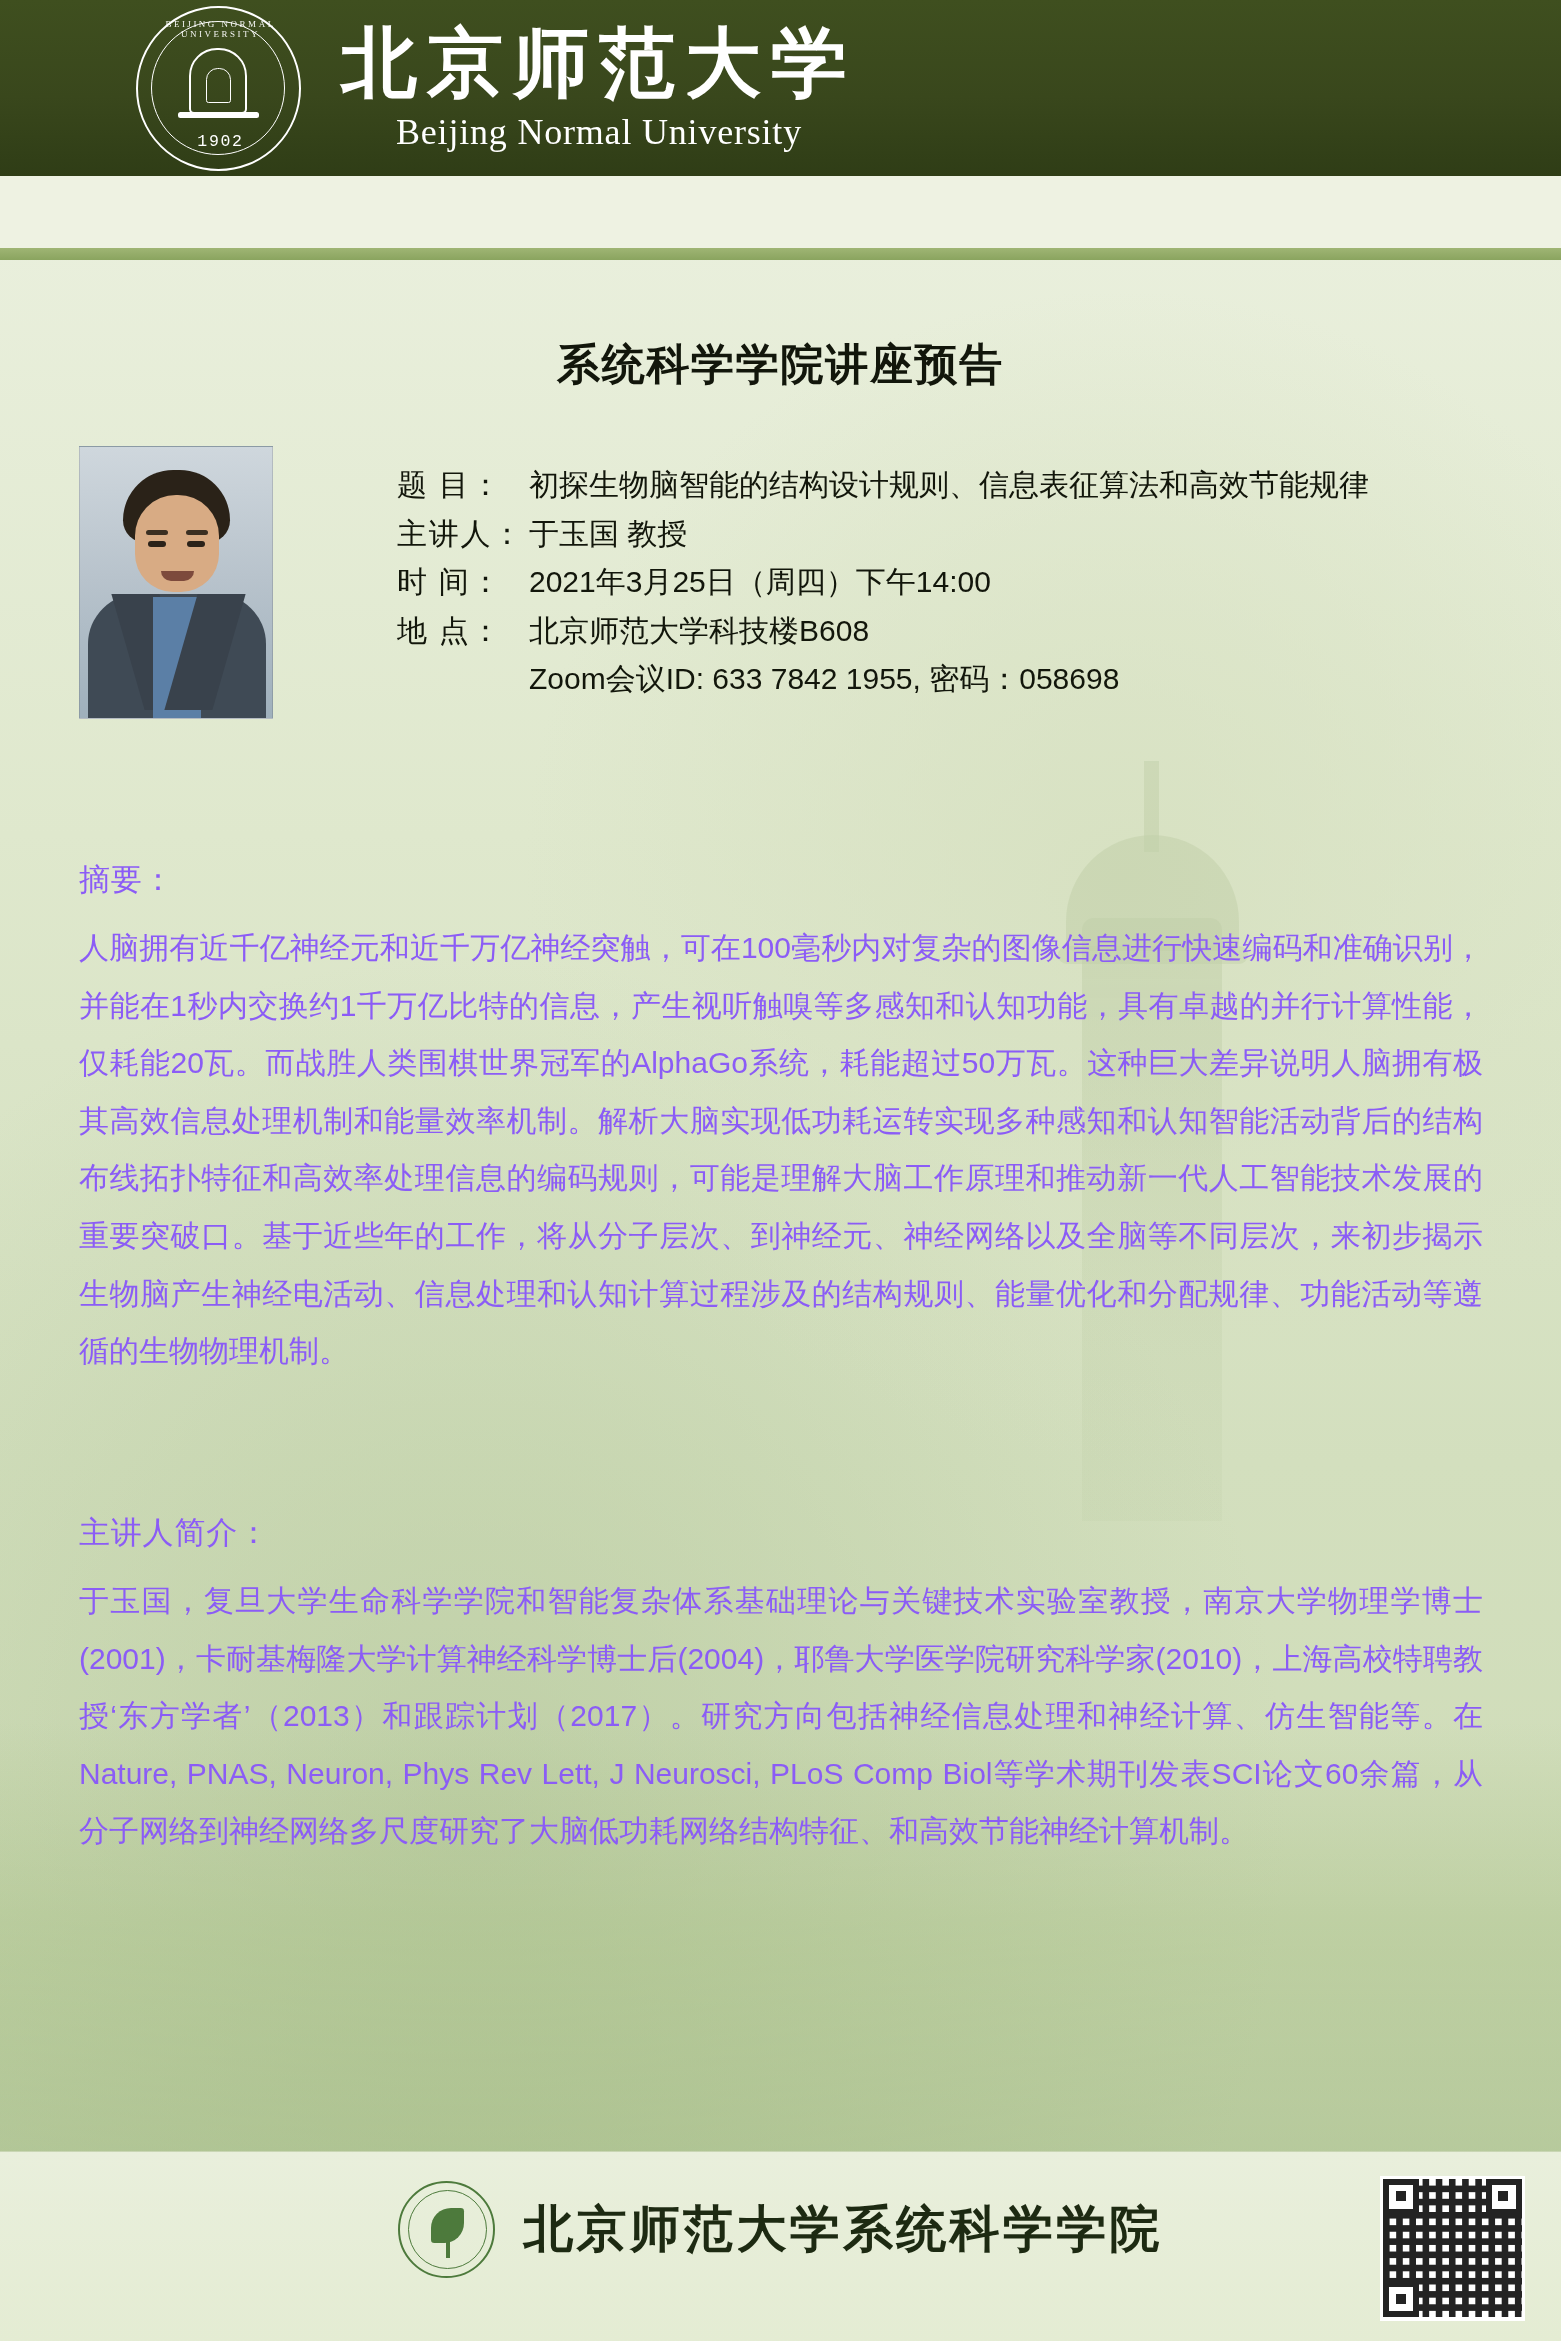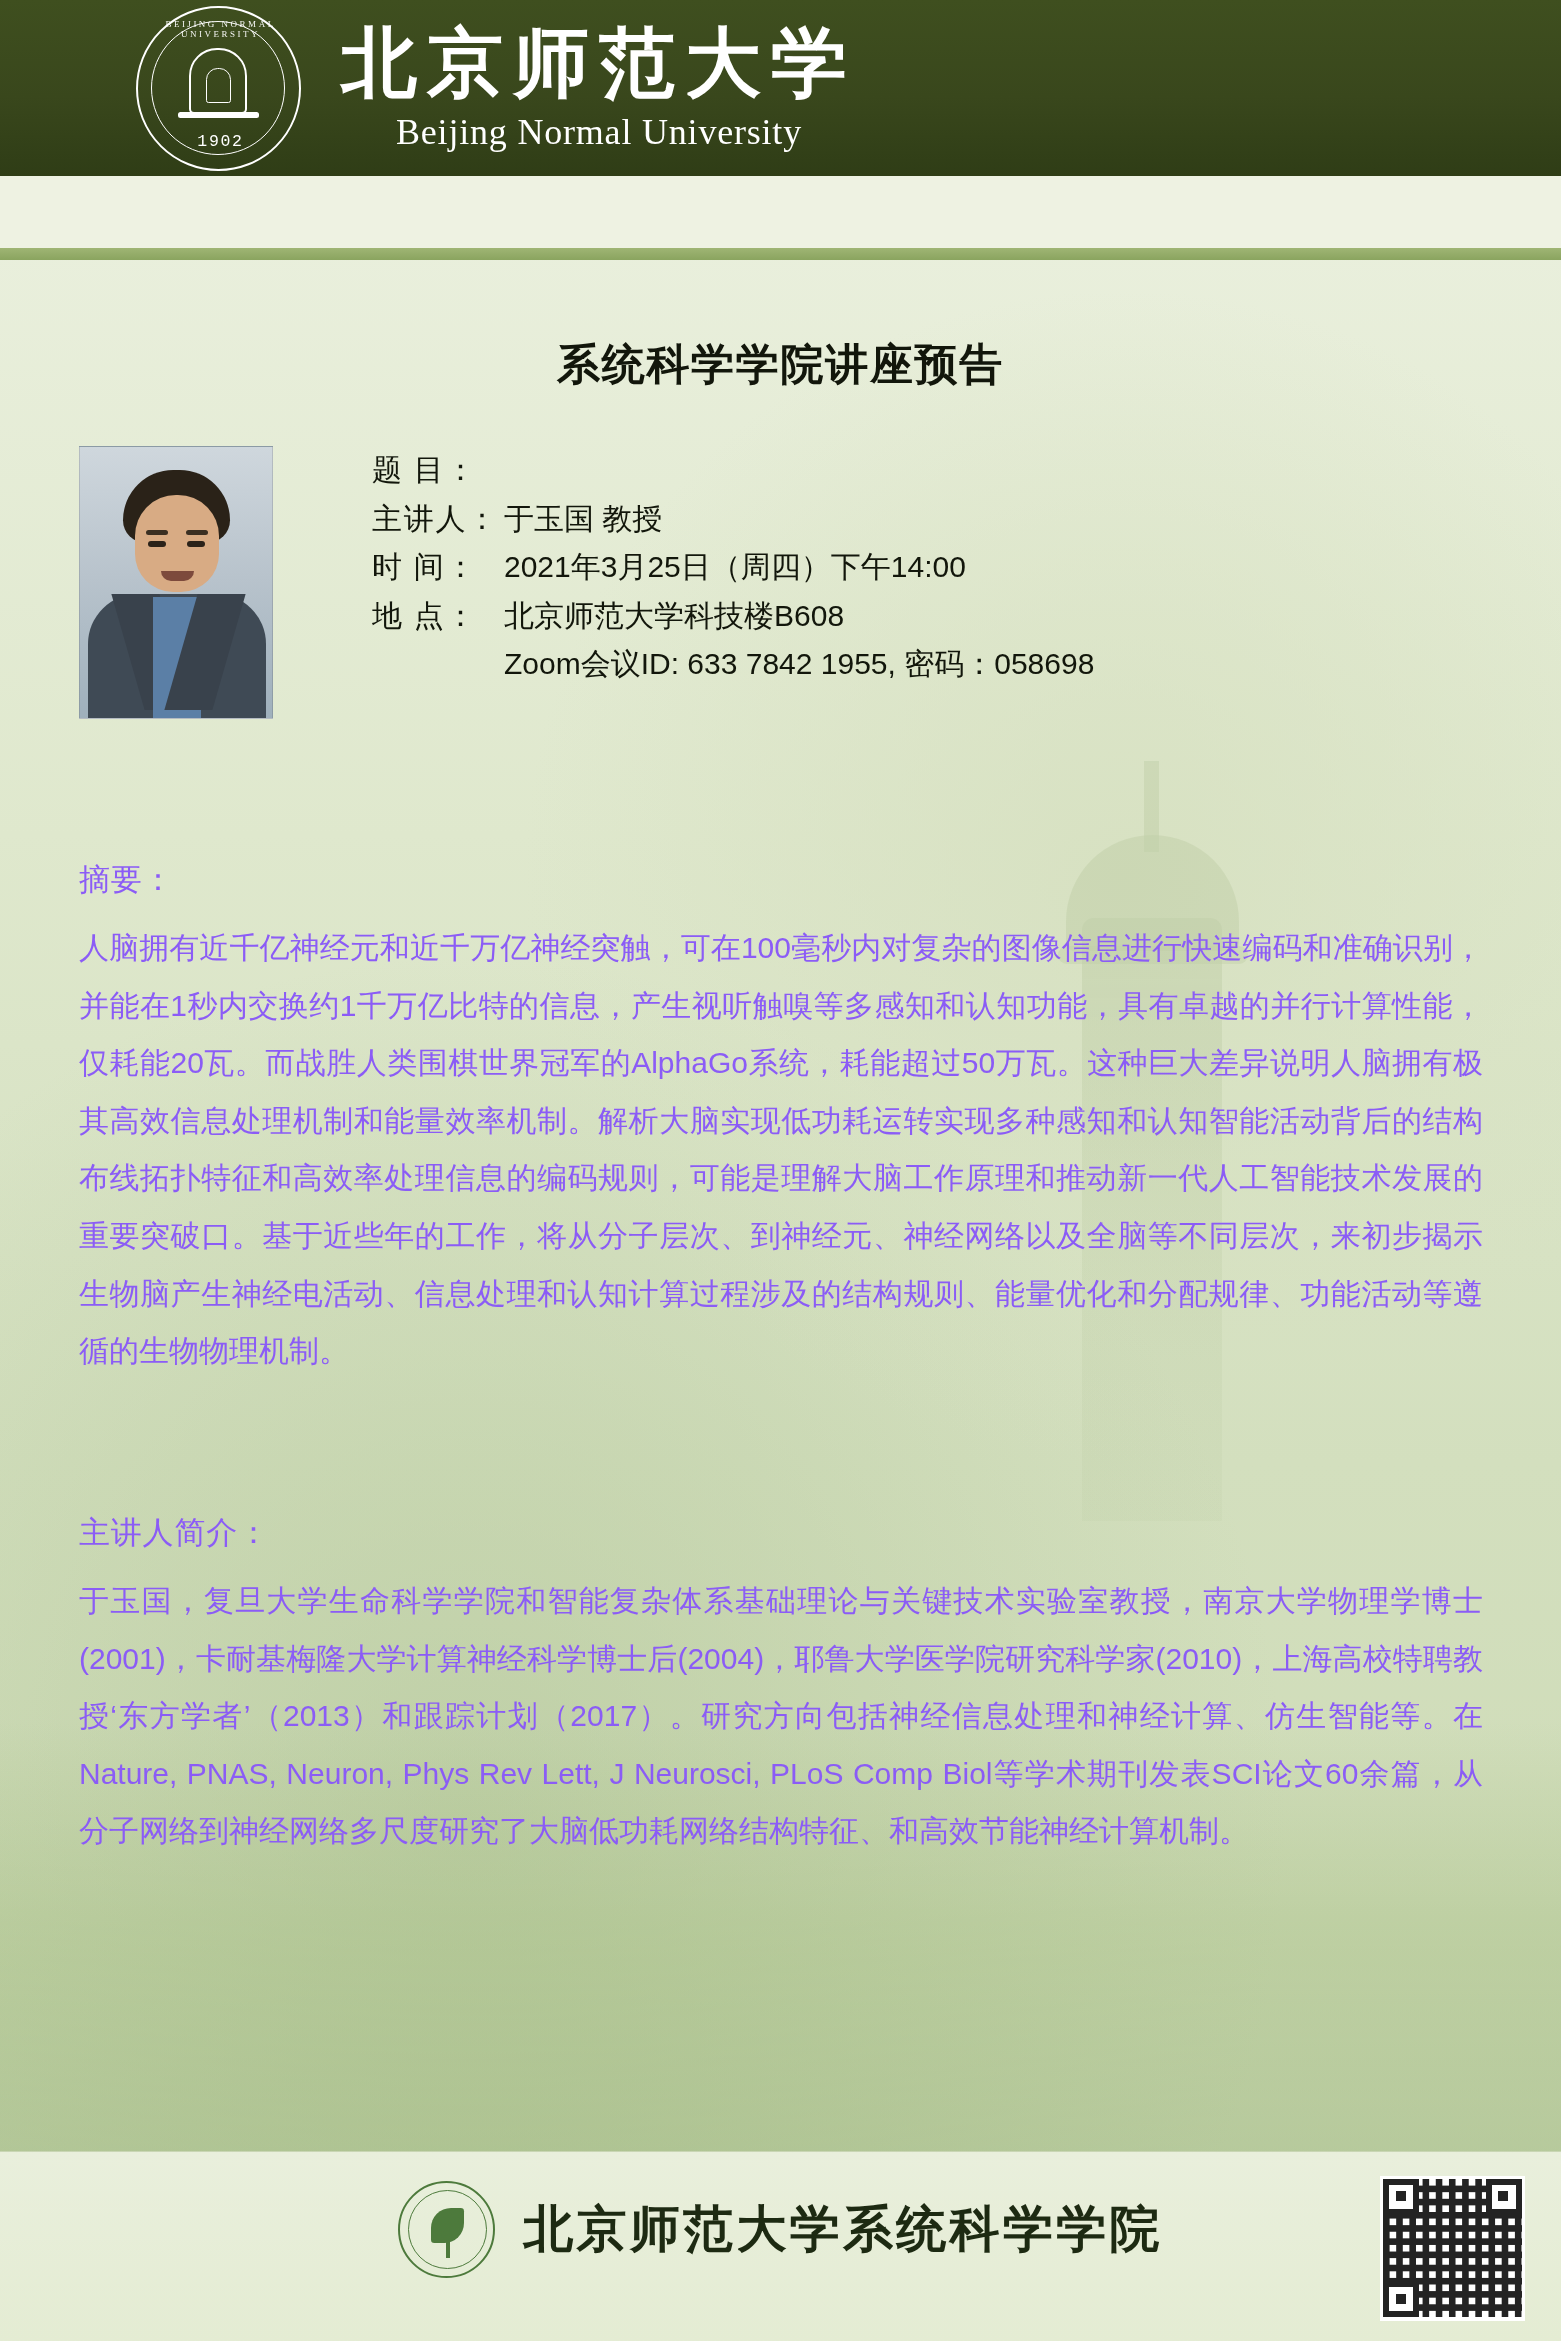--- a/index.html
+++ b/index.html
@@ -187,21 +187,22 @@
     letter-spacing: 1.7px;
     color: #12160b;
   }
 
   
   .info-block {
     position: absolute;
     left: 79px; top: 446px;
     width: 1421px;
     display: flex;
-    align-items: flex-start;
+    align-items: center;
+    gap: 25px;
   }
   .portrait {
     width: 194px;
     height: 273px;
     flex: none;
     position: relative;
     overflow: hidden;
     background: linear-gradient(180deg, #cfd7dd 0%, #b8c3cc 48%, #9fb0bc 100%);
     border: 0.8px solid rgba(0,0,0,0.12);
     box-sizing: border-box;
@@ -448,20 +449,21 @@
       <div class="eye-r"></div>
       <div class="mouth"></div>
       <div class="body"></div>
       <div class="collar-l"></div>
       <div class="shirt"></div>
       <div class="collar-r"></div>
     </div>
     <div class="info-lines">
       <div class="info-row">
         <div class="info-label">题  目：</div>
+        <div class="info-value">初探生物脑智能的结构设计规则、信息表征算法和高效节能规律</div>
       </div>
       <div class="info-row">
         <div class="info-label">主讲人：</div>
         <div class="info-value">于玉国 教授</div>
       </div>
       <div class="info-row">
         <div class="info-label">时  间：</div>
         <div class="info-value">2021年3月25日（周四）下午14:00</div>
       </div>
       <div class="info-row">

